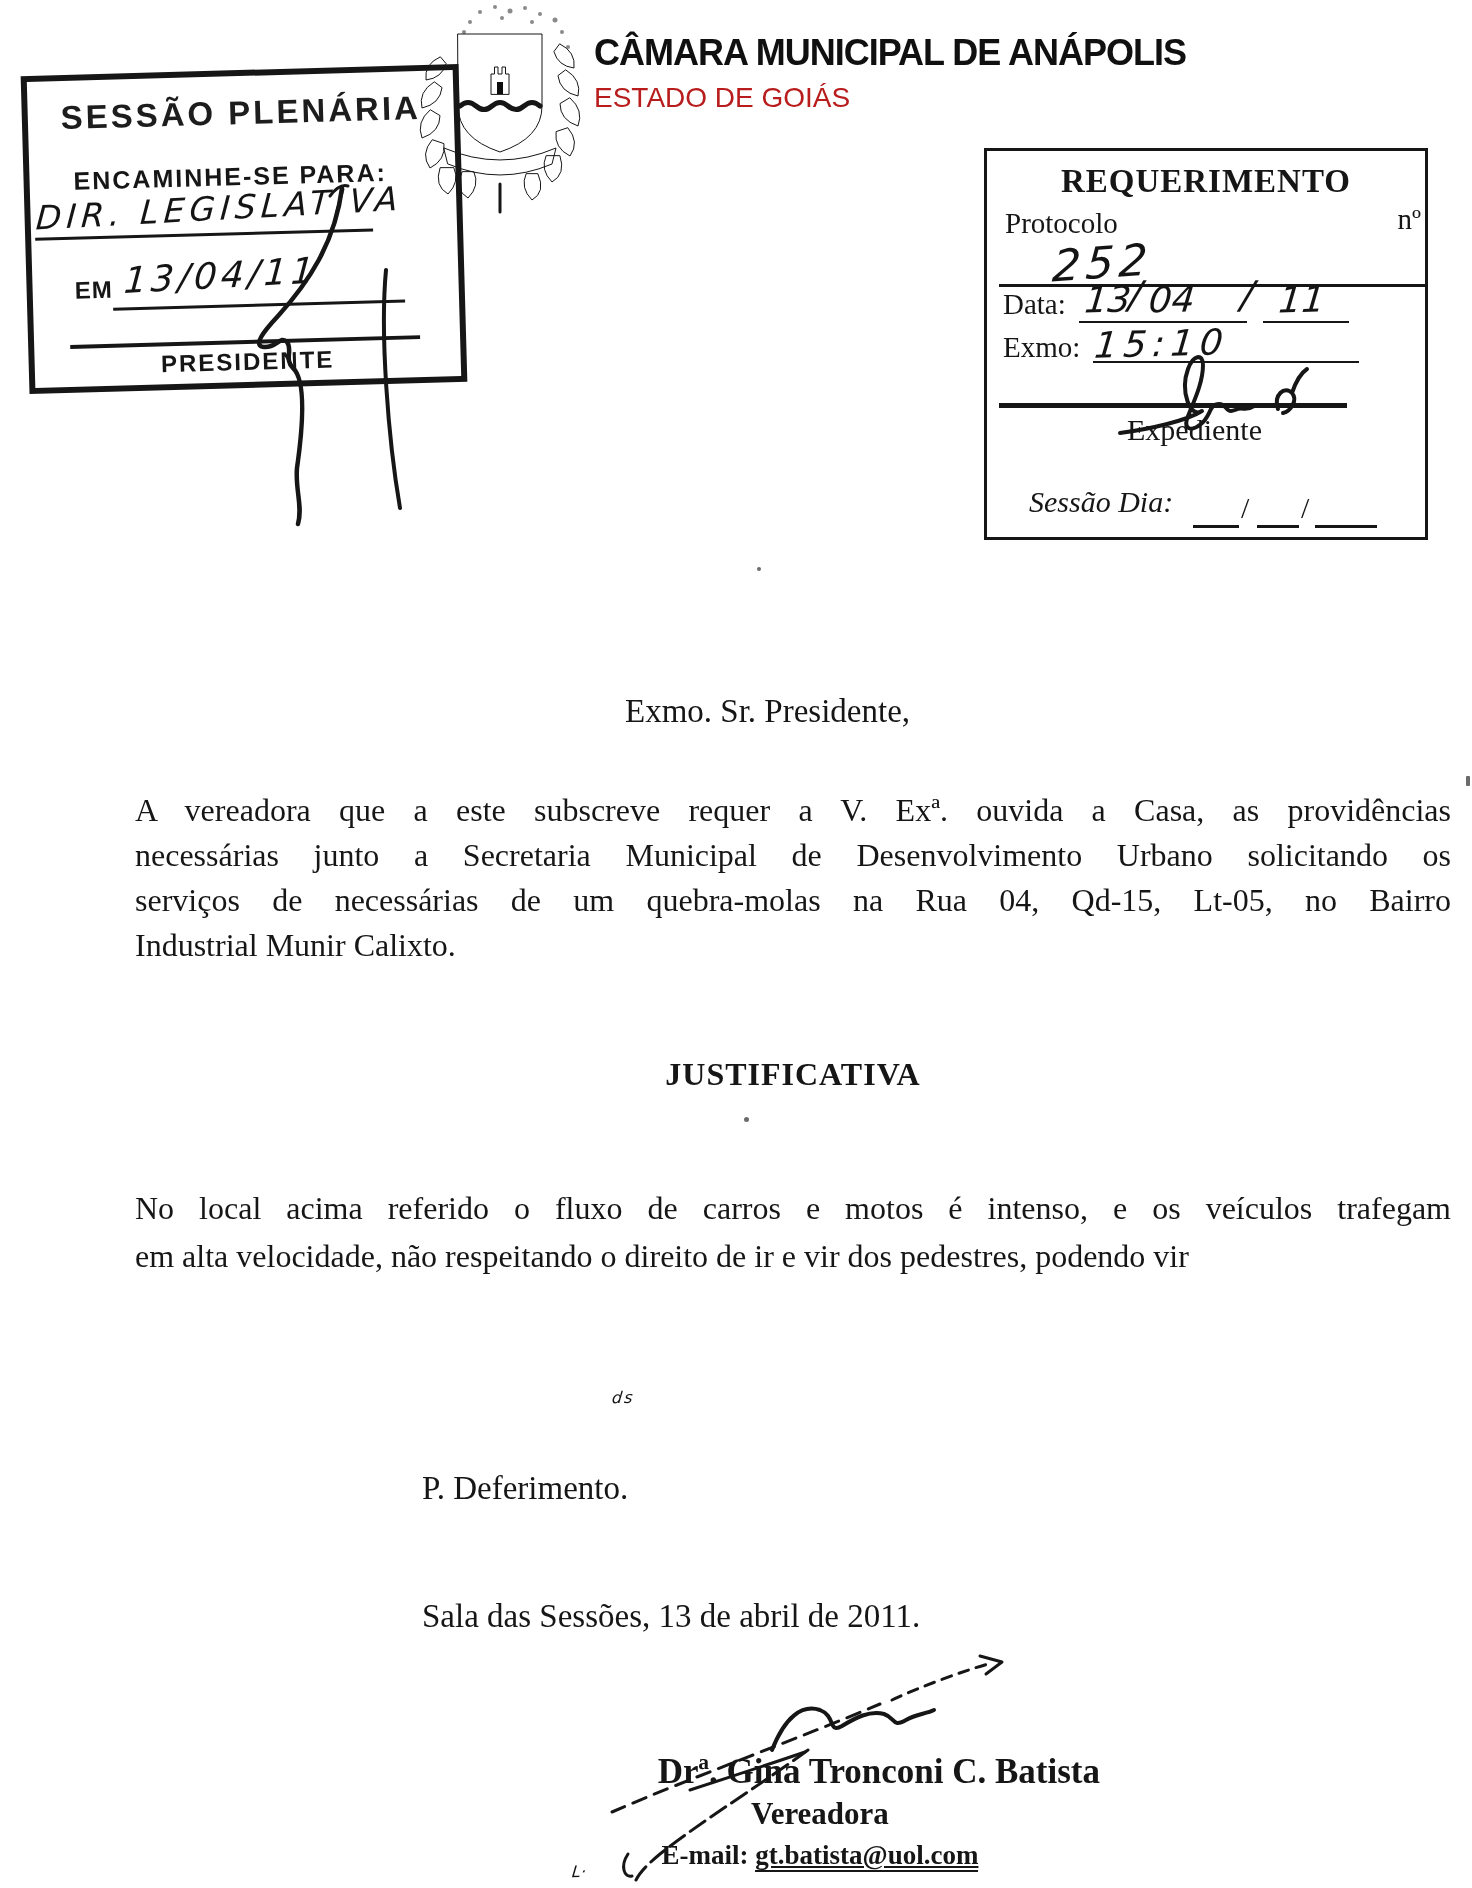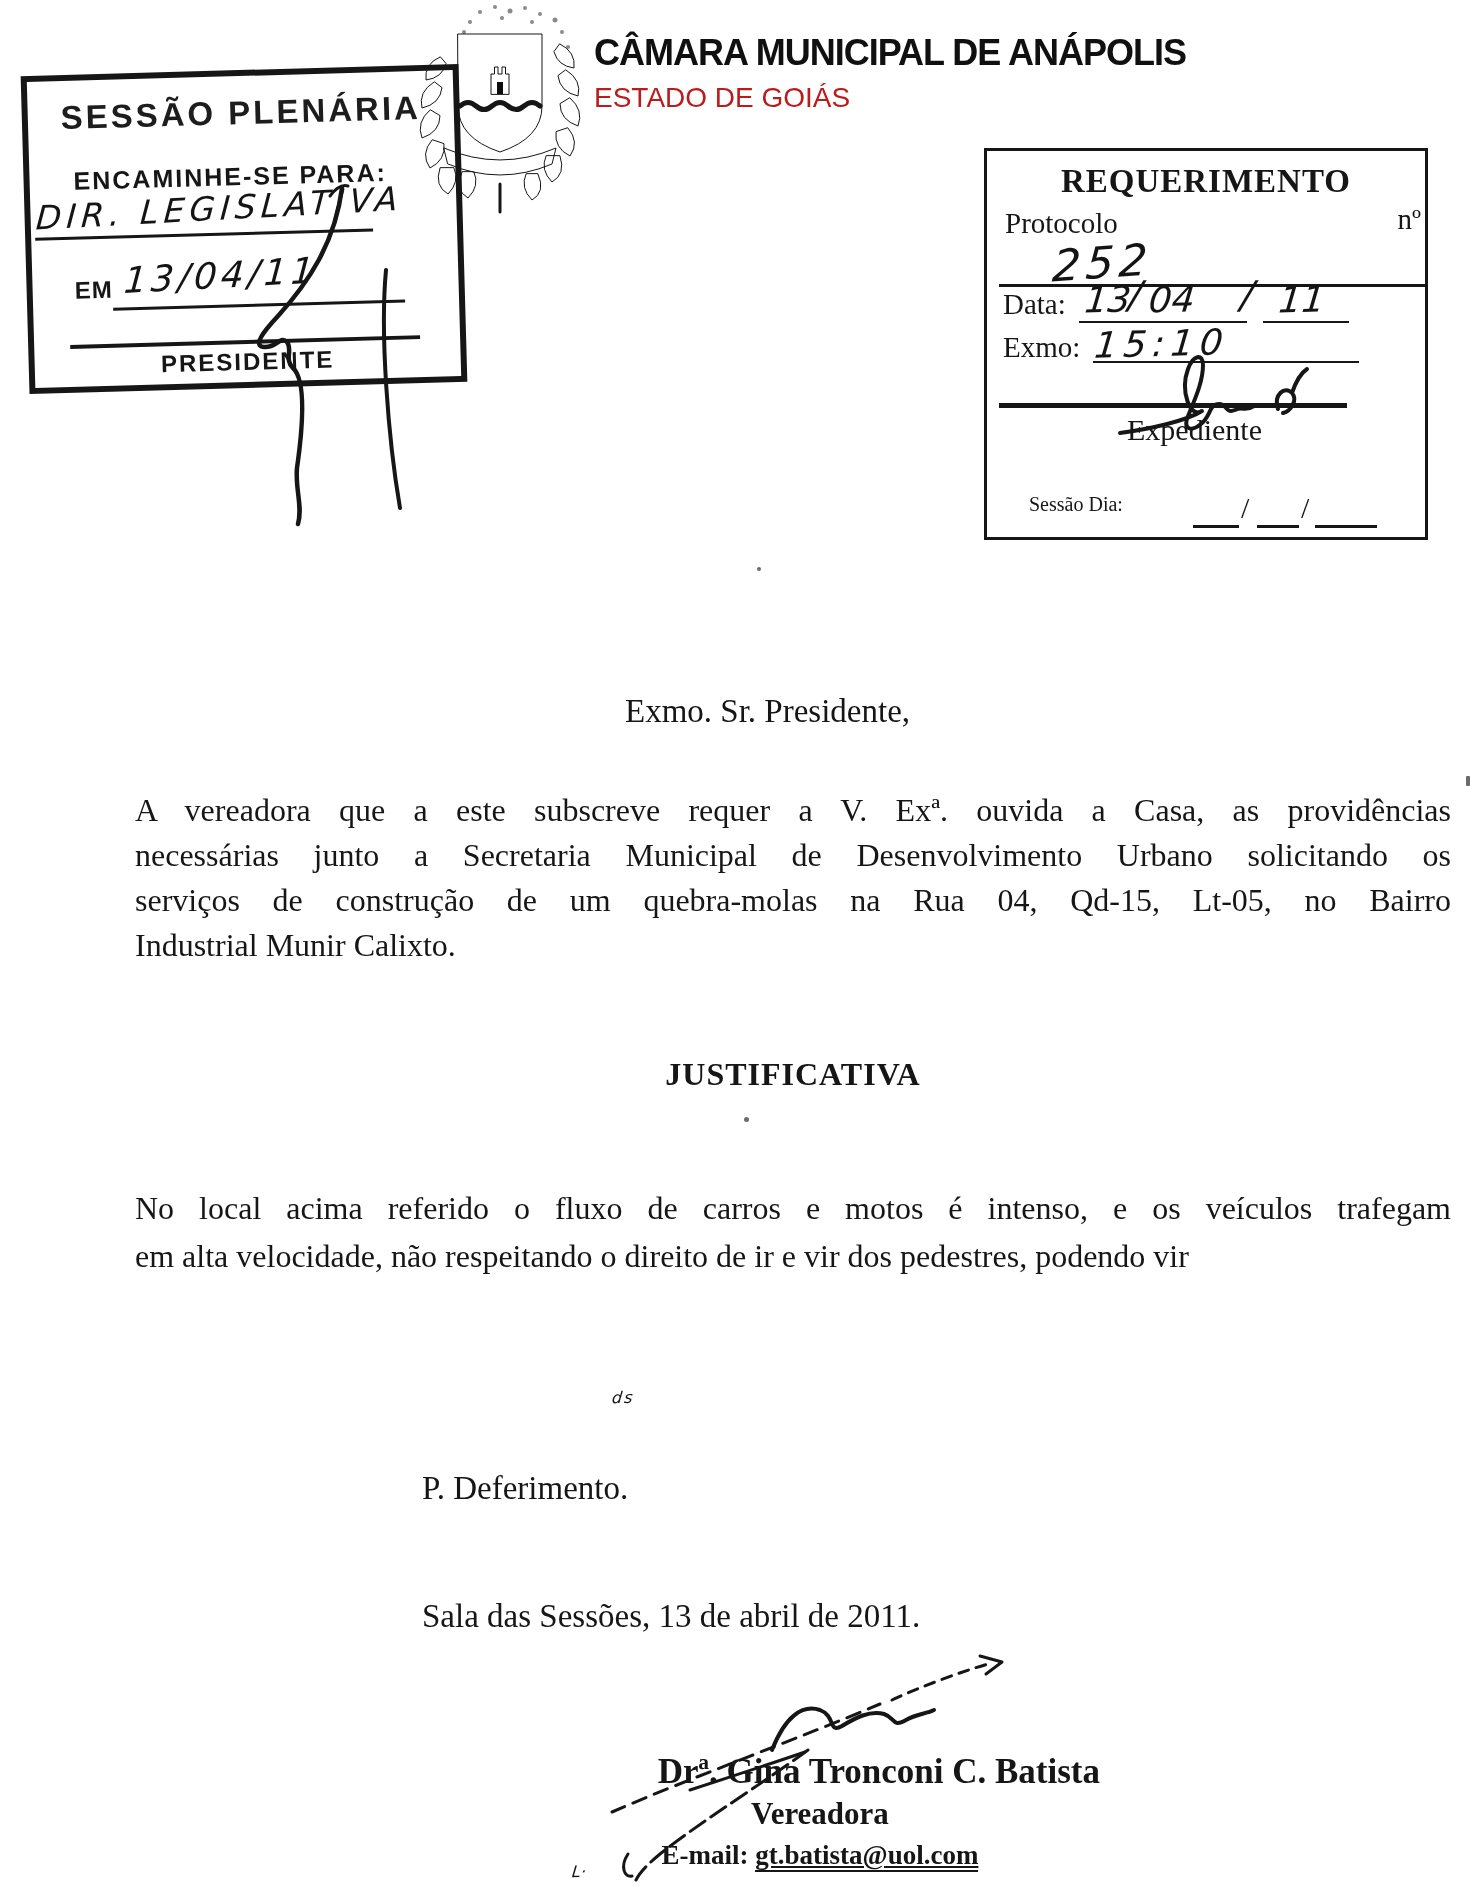--- a/index.html
+++ b/index.html
@@ -70,21 +70,21 @@
   .req-date-slash2{ position:absolute; top:122px; left:254px; font-size:38px; }
   .req-date-year  { position:absolute; top:128px; left:292px; font-size:36px; }
   .req-line-d1 { top:170px; left:92px;  width:168px; height:2px; }
   .req-line-d2 { top:170px; left:276px; width:86px;  height:2px; }
   .req-hours-label { position:absolute; top:180px; left:16px; font-size:29px; }
   .req-hours-value { position:absolute; top:172px; left:108px; font-size:36px; letter-spacing:6px; }
   .req-line-h { top:210px; left:106px; width:266px; height:2px; }
   .req-sign-svg { position:absolute; left:105px; top:198px; width:265px; height:100px; pointer-events:none; }
   .req-line-thick { top:252px; left:12px; width:348px; height:5px; }
   .req-expediente { position:absolute; top:262px; left:140px; font-size:30px; }
-  .req-session-label { position:absolute; top:342px; left:42px; font-size:20px; }
+  .req-session-label { position:absolute; top:334px; left:42px; font-size:30px;font-style:italic; }
   .req-session-slash { position:absolute; top:340px; font-size:30px; }
   .req-sslash-1 { left:254px; } .req-sslash-2 { left:314px; }
   .req-line-s1 { top:374px; left:206px; width:46px; height:2.5px; }
   .req-line-s2 { top:374px; left:270px; width:42px; height:2.5px; }
   .req-line-s3 { top:374px; left:328px; width:62px; height:2.5px; }
 
   
   .salutation { position:absolute; left:625px; top:693px; font-size:33px; }
   .para { position:absolute; left:135px; width:1316px; font-size:32px; }
   .para .pline { text-align:justify; text-align-last:justify; white-space:nowrap; }
@@ -229,21 +229,21 @@
     <div class="rline req-line-s1"></div>
     <div class="rline req-line-s2"></div>
     <div class="rline req-line-s3"></div>
   </div>
 
   <div class="salutation">Exmo. Sr. Presidente,</div>
 
   <div class="para para-request">
       <div class="pline">A vereadora que a este subscreve requer a V. Exª. ouvida a Casa, as providências</div>
       <div class="pline">necessárias junto a Secretaria Municipal de Desenvolvimento Urbano solicitando os</div>
-      <div class="pline">serviços de construção de um quebra-molas na Rua 04, Qd-15, Lt-05, no Bairro</div>
+      <div class="pline">serviços de necessárias de um quebra-molas na Rua 04, Qd-15, Lt-05, no Bairro</div>
       <div class="pline">Industrial Munir Calixto.</div>
     </div>
 
   <div class="justificativa">JUSTIFICATIVA</div>
 
   <div class="para para-just">
       <div class="pline">No local acima referido o fluxo de carros e motos é intenso,  e os veículos trafegam</div>
       <div class="pline">em alta velocidade, não respeitando o direito de ir e vir dos pedestres, podendo vir</div>
     </div>
 

